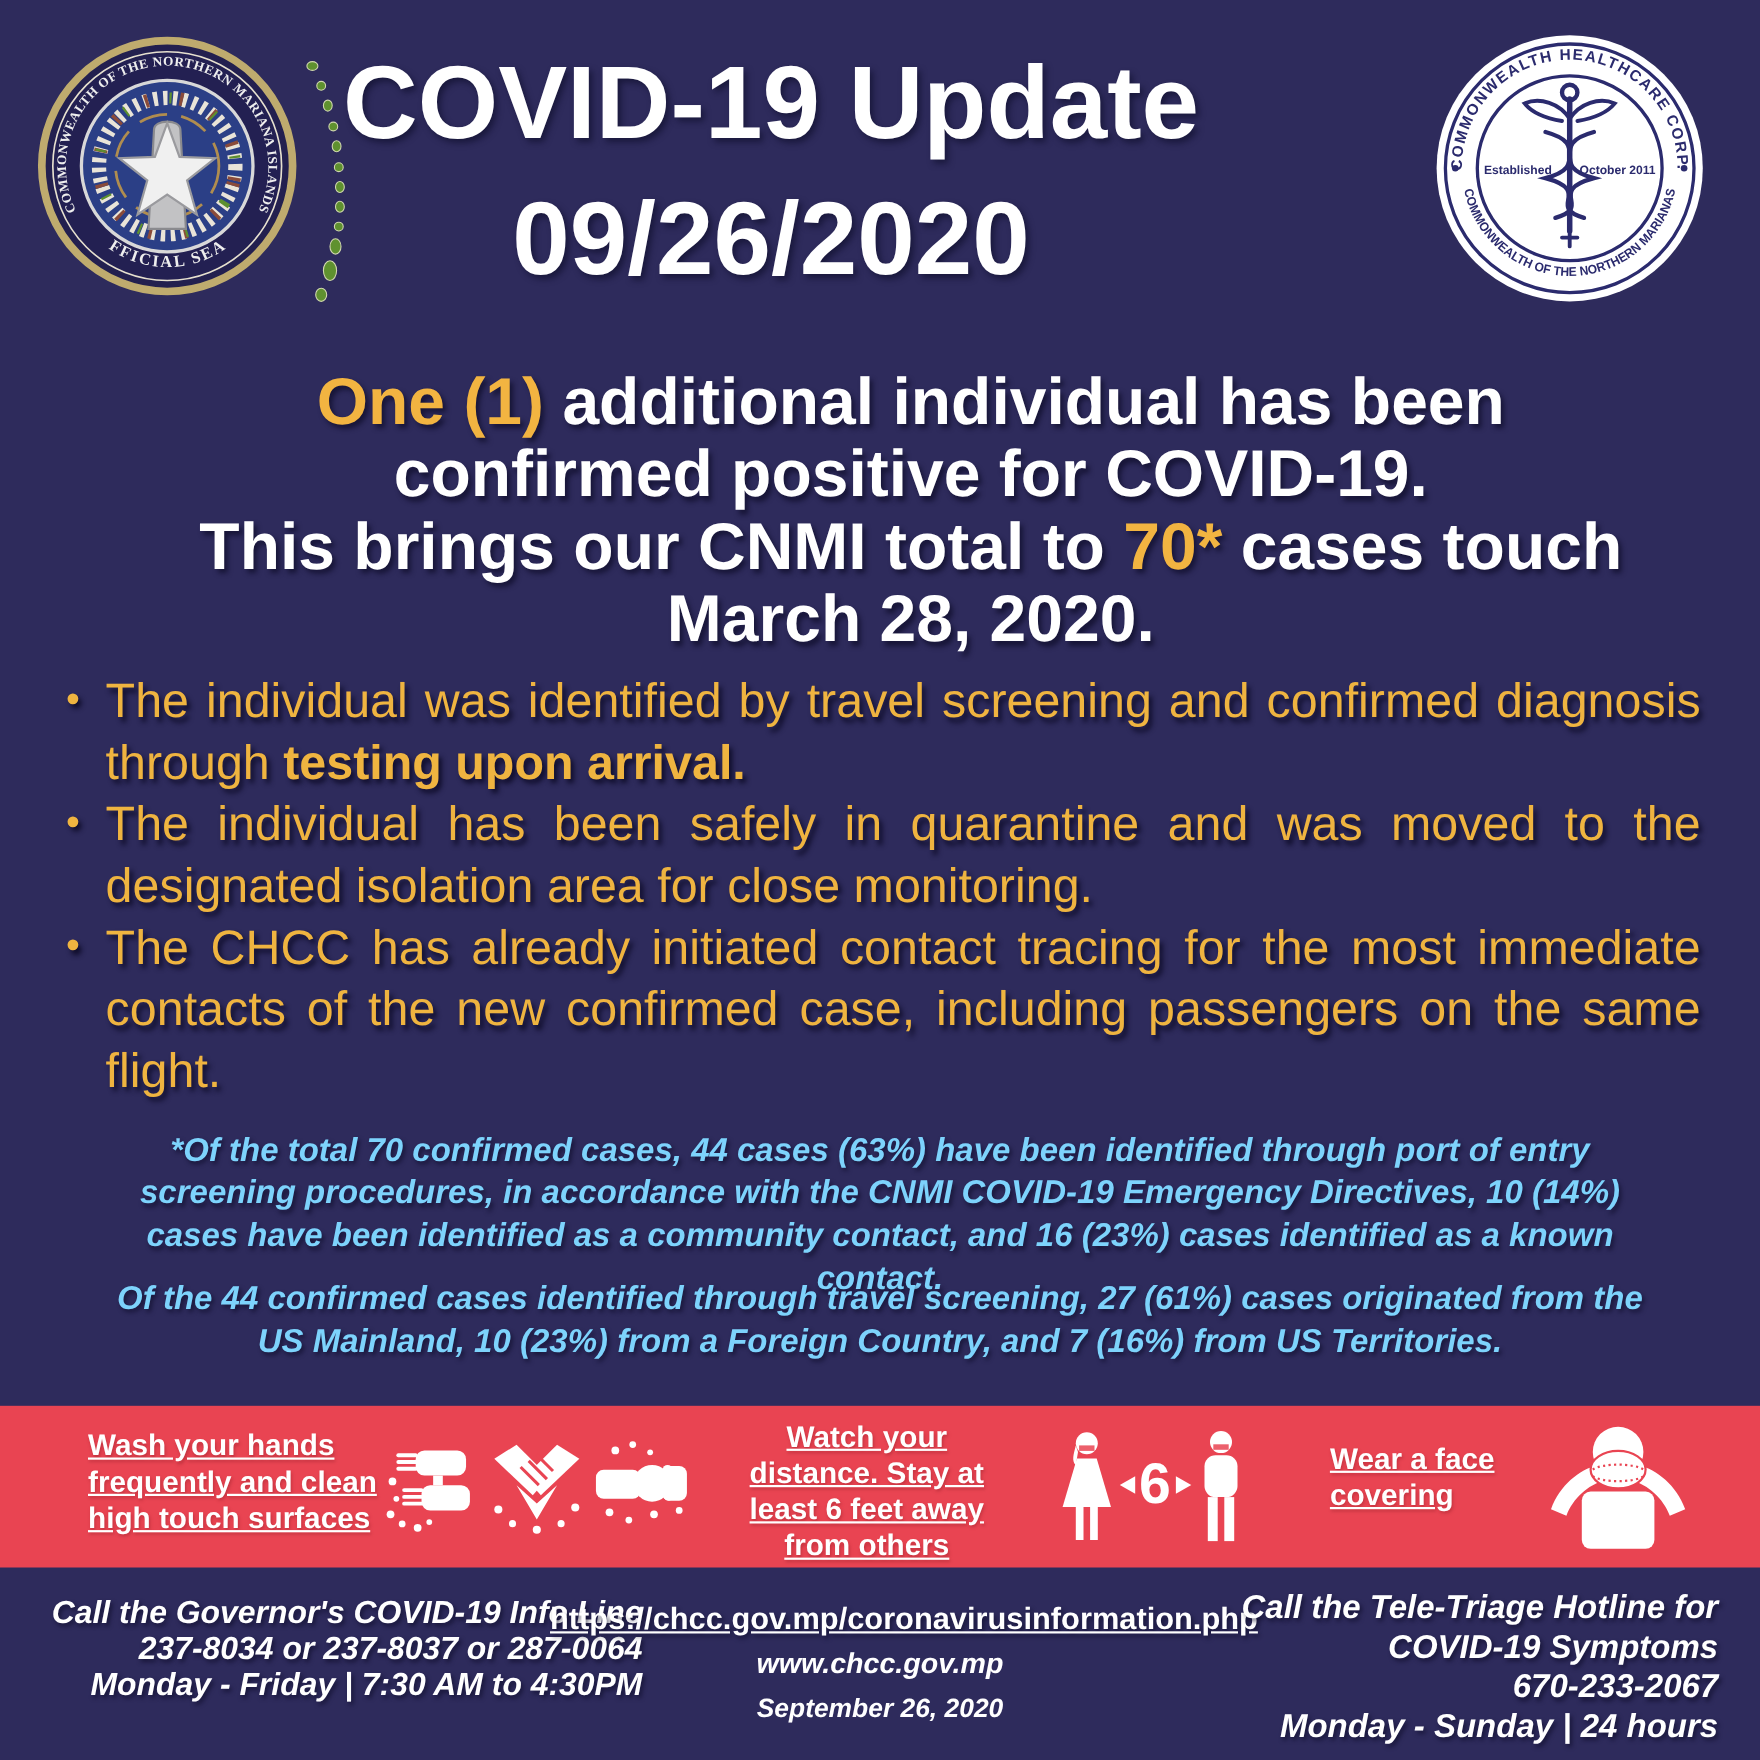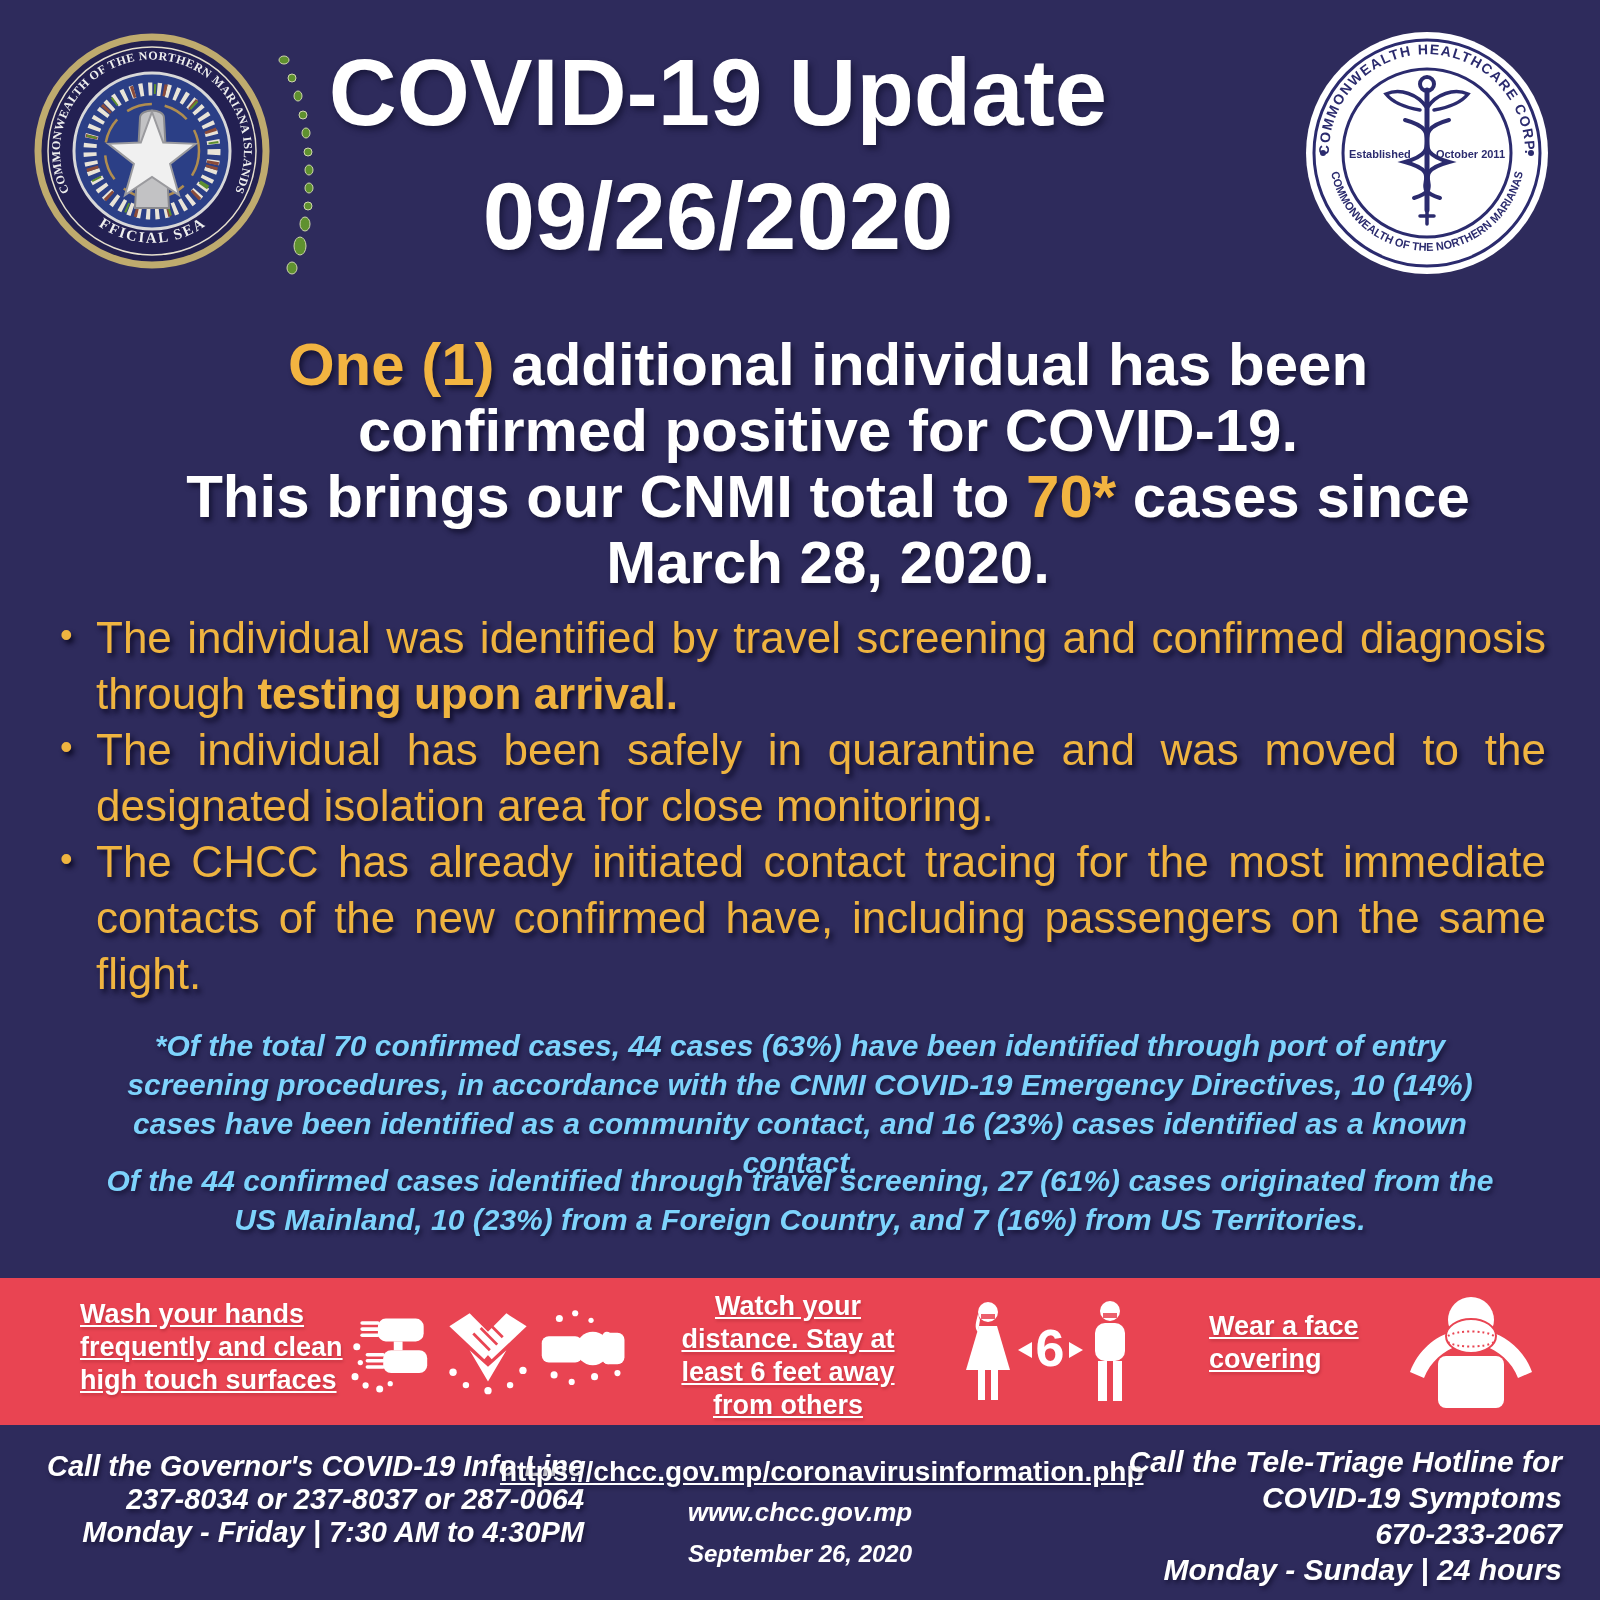--- a/index.html
+++ b/index.html
@@ -5,21 +5,21 @@
   html,body{margin:0;padding:0;background:#1d1b40;}
   .poster{
     position:relative;width:1600px;height:1600px;overflow:hidden;
     background:#2e2b5c;
     font-family:"Liberation Sans", sans-serif;color:#ffffff;
   }
   .abs{position:absolute;}
   .shadow{text-shadow:3px 4px 5px rgba(10,9,35,0.65);}
   
   .title-line{left:0;width:1402px;text-align:center;font-weight:bold;font-size:94px;line-height:1;
-    color:#fff;text-shadow:3px 4px 6px rgba(10,9,35,0.55);margin-left:17px;}
+    color:#fff;text-shadow:3px 4px 6px rgba(10,9,35,0.55);}
   
   .headline{left:0;width:1600px;top:332px;text-align:center;font-weight:bold;font-size:60px;line-height:66px;margin-left:28px;}
   .headline .hl{color:#f2b441;}
   
   .bullets{left:58px;top:610px;width:1488px;font-size:44px;line-height:56px;color:#efb440;
     text-shadow:3px 4px 5px rgba(12,10,38,0.9);}
   .bullet{position:relative;padding-left:38px;text-align:justify;}
   .bullet .dot{position:absolute;left:2px;top:-3px;font-size:36px;color:#efb440;}
   .bullet .em{font-weight:bold;}
   
@@ -121,33 +121,33 @@
       <path d="M147 92 C103 104 147 122 103 134 C147 146 103 160 138 170" stroke-width="4"></path>
       <path d="M118 188 L132 188 M125 182 L125 196" stroke-width="3.5"></path>
     </g>
     <text class="sans" x="47" y="130" font-size="11" font-weight="bold" fill="#2b2b6e">Established</text>
     <text class="sans" x="203" y="130" font-size="11" font-weight="bold" fill="#2b2b6e" text-anchor="end">October 2011</text>
   </svg>
 
   <div class="abs headline shadow">
     <div><span class="hl">One (1)</span><span> additional individual has been</span></div>
     <div>confirmed positive for COVID-19.</div>
-    <div><span>This brings our CNMI total to </span><span class="hl">70*</span><span> cases since</span></div>
+    <div><span>This brings our CNMI total to </span><span class="hl">70*</span><span> cases touch</span></div>
     <div>March 28, 2020.</div>
   </div>
 
   <div class="abs bullets">
     <div class="bullet">
       <span class="dot">•</span><span>The individual was identified by travel screening and confirmed diagnosis through </span><span class="em">testing upon arrival.</span>
     </div>
     <div class="bullet">
       <span class="dot">•</span><span>The individual has been safely in quarantine and was moved to the designated isolation area for close monitoring.</span>
     </div>
     <div class="bullet">
-      <span class="dot">•</span><span>The CHCC has already initiated contact tracing for the most immediate contacts of the new confirmed have, including passengers on the same flight.</span>
+      <span class="dot">•</span><span>The CHCC has already initiated contact tracing for the most immediate contacts of the new confirmed case, including passengers on the same flight.</span>
     </div>
   </div>
 
   <div class="abs footnote" style="top:1026px;">*Of the total 70 confirmed cases, 44 cases (63%) have been identified through port of entry screening procedures, in accordance with the CNMI COVID-19 Emergency Directives, 10 (14%) cases have been identified as a community contact, and 16 (23%) cases identified as a known contact.</div>
   <div class="abs footnote" style="top:1161px;">Of the 44 confirmed cases identified through travel screening, 27 (61%) cases originated from the US Mainland, 10 (23%) from a Foreign Country, and 7 (16%) from US Territories.</div>
 
   <div class="abs banner">
     <div class="txt wash-text">Wash your hands
 frequently and clean
 high touch surfaces</div>

